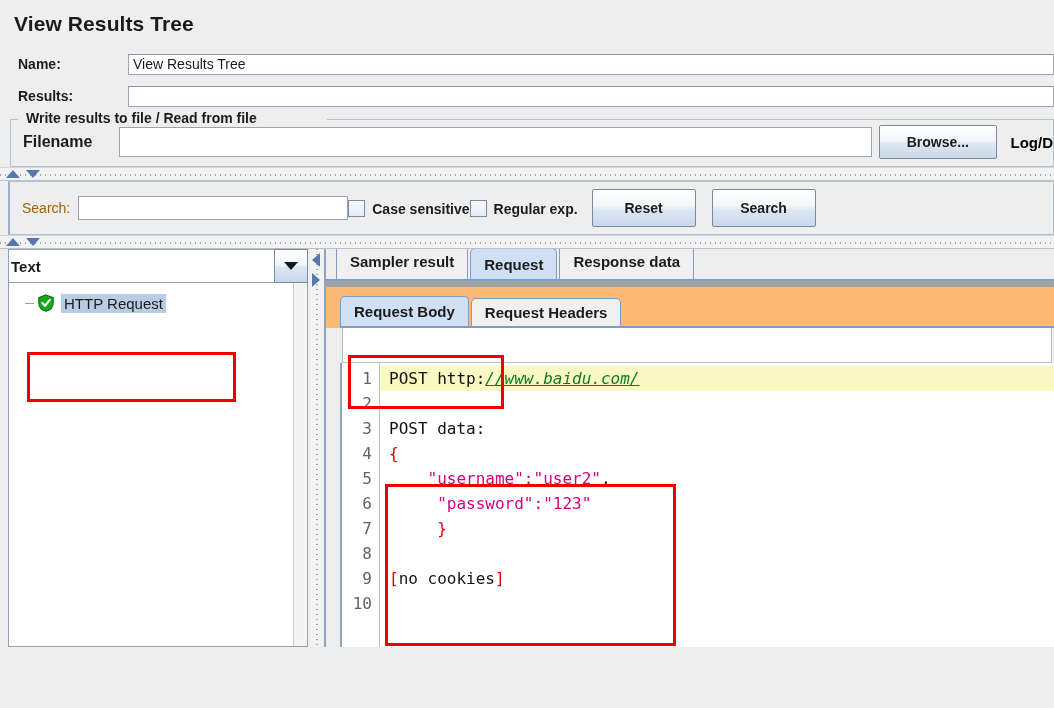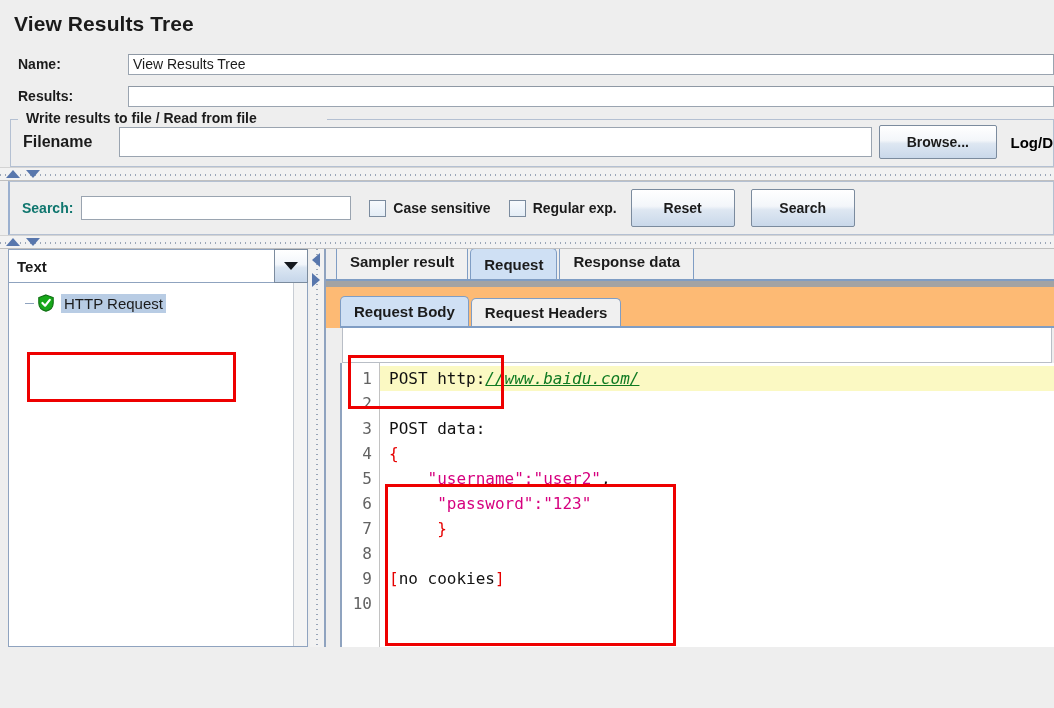--- a/index.html
+++ b/index.html
@@ -192,35 +192,34 @@
     border-left: 2px solid #9bb0cf;
     margin: 0 0 0 8px;
     height: 54px;
     display: flex;
     align-items: center;
     padding-left: 12px;
     box-sizing: border-box;
   }
   .search-label {
     font-size: 14px;
-    font-weight: bold;
-    color: #0f766e;
+    font-weight: normal;
+    color: #a16207;
     margin-right: 8px;
   }
   .search-input {
     width: 270px;
     height: 24px;
     background: #ffffff;
     border: 1px solid #9aa4b0;
     box-sizing: border-box;
   }
   .checkbox-wrap {
     display: flex;
-    align-items: center;
-    margin-left: 18px;
+    align-items: flex-end;
   }
   .checkbox {
     width: 17px;
     height: 17px;
     background: linear-gradient(to bottom, #f7fafd 0%, #e4edf6 100%);
     border: 1px solid #7b8b9e;
     box-sizing: border-box;
     margin-right: 7px;
   }
   .checkbox-label {
@@ -253,21 +252,21 @@
     height: 34px;
     margin-right: 2px;
   }
   .combo {
     flex: 1 1 auto;
     background: #ffffff;
     border: 1px solid #8fa3bf;
     border-right: none;
     display: flex;
     align-items: center;
-    padding-left: 8px;
+    padding-left: 2px;
     font-size: 15px;
     font-weight: bold;
     color: #1b1b1b;
     box-sizing: border-box;
   }
   .combo-arrow-btn {
     width: 34px;
     flex: 0 0 auto;
     background: linear-gradient(to bottom, #ffffff 0%, #f2f6fb 45%, #dbe6f2 55%, #c6d6ea 100%);
     border: 1px solid #7b8b9e;

